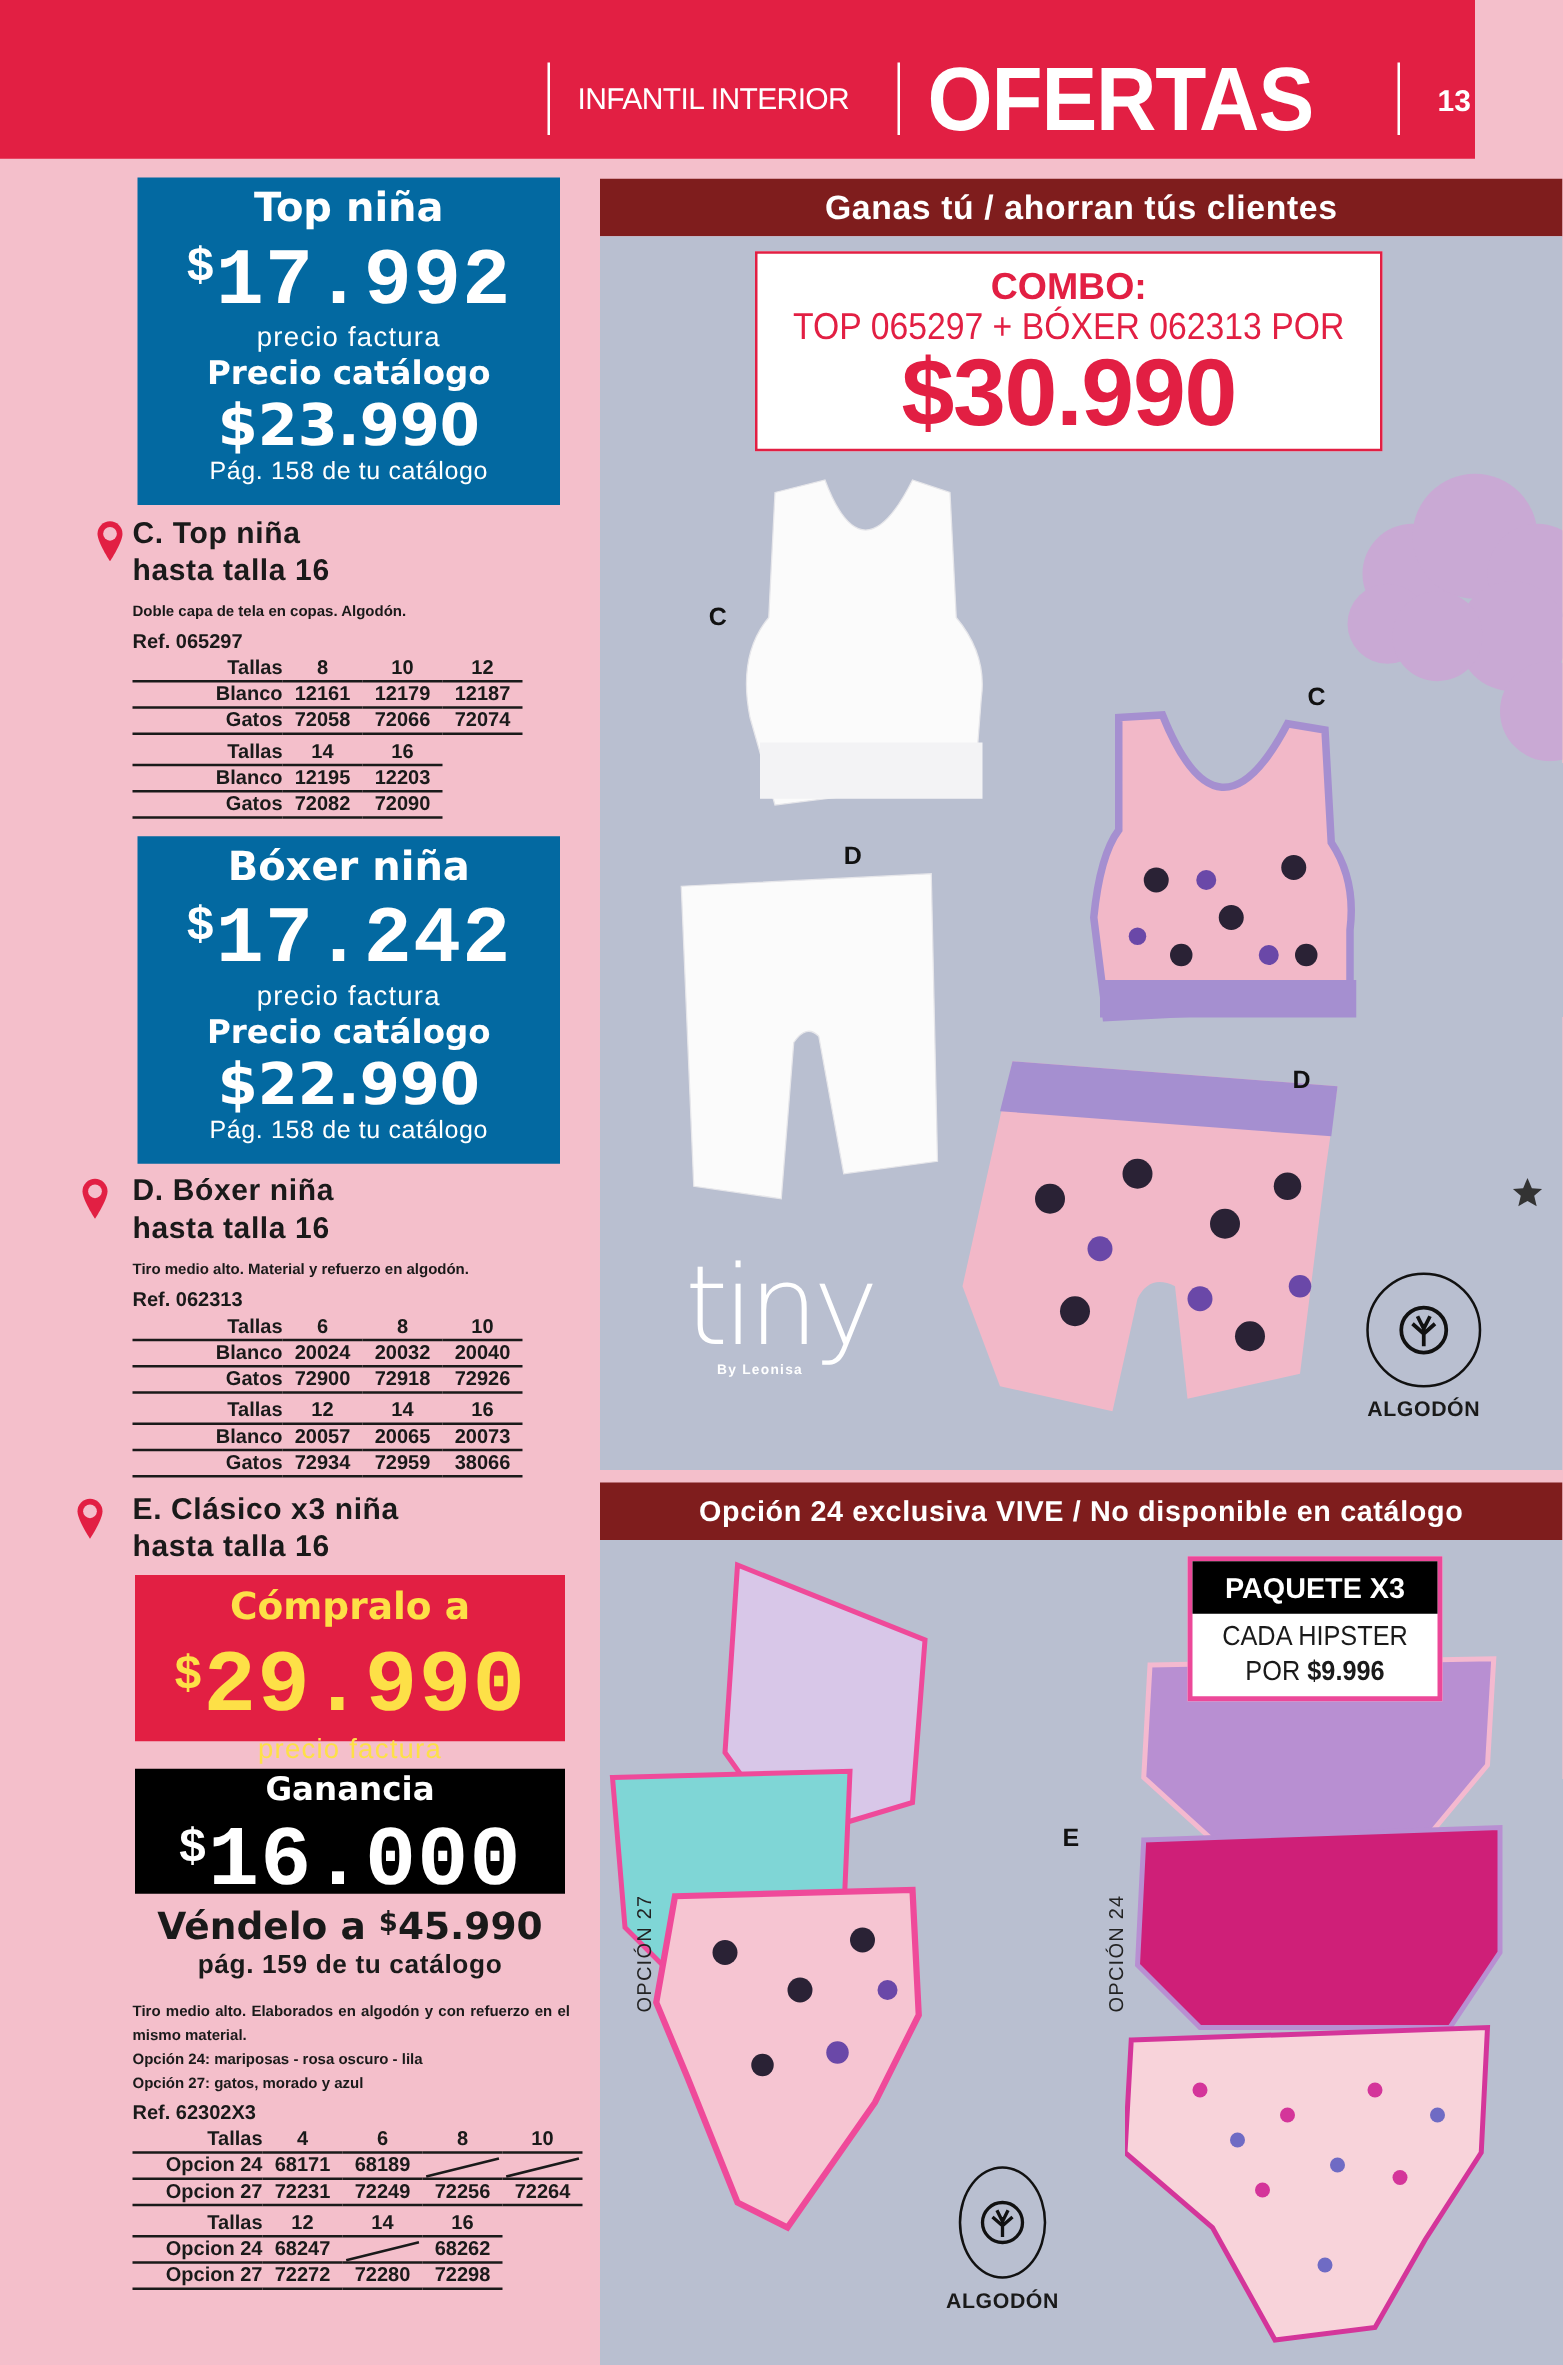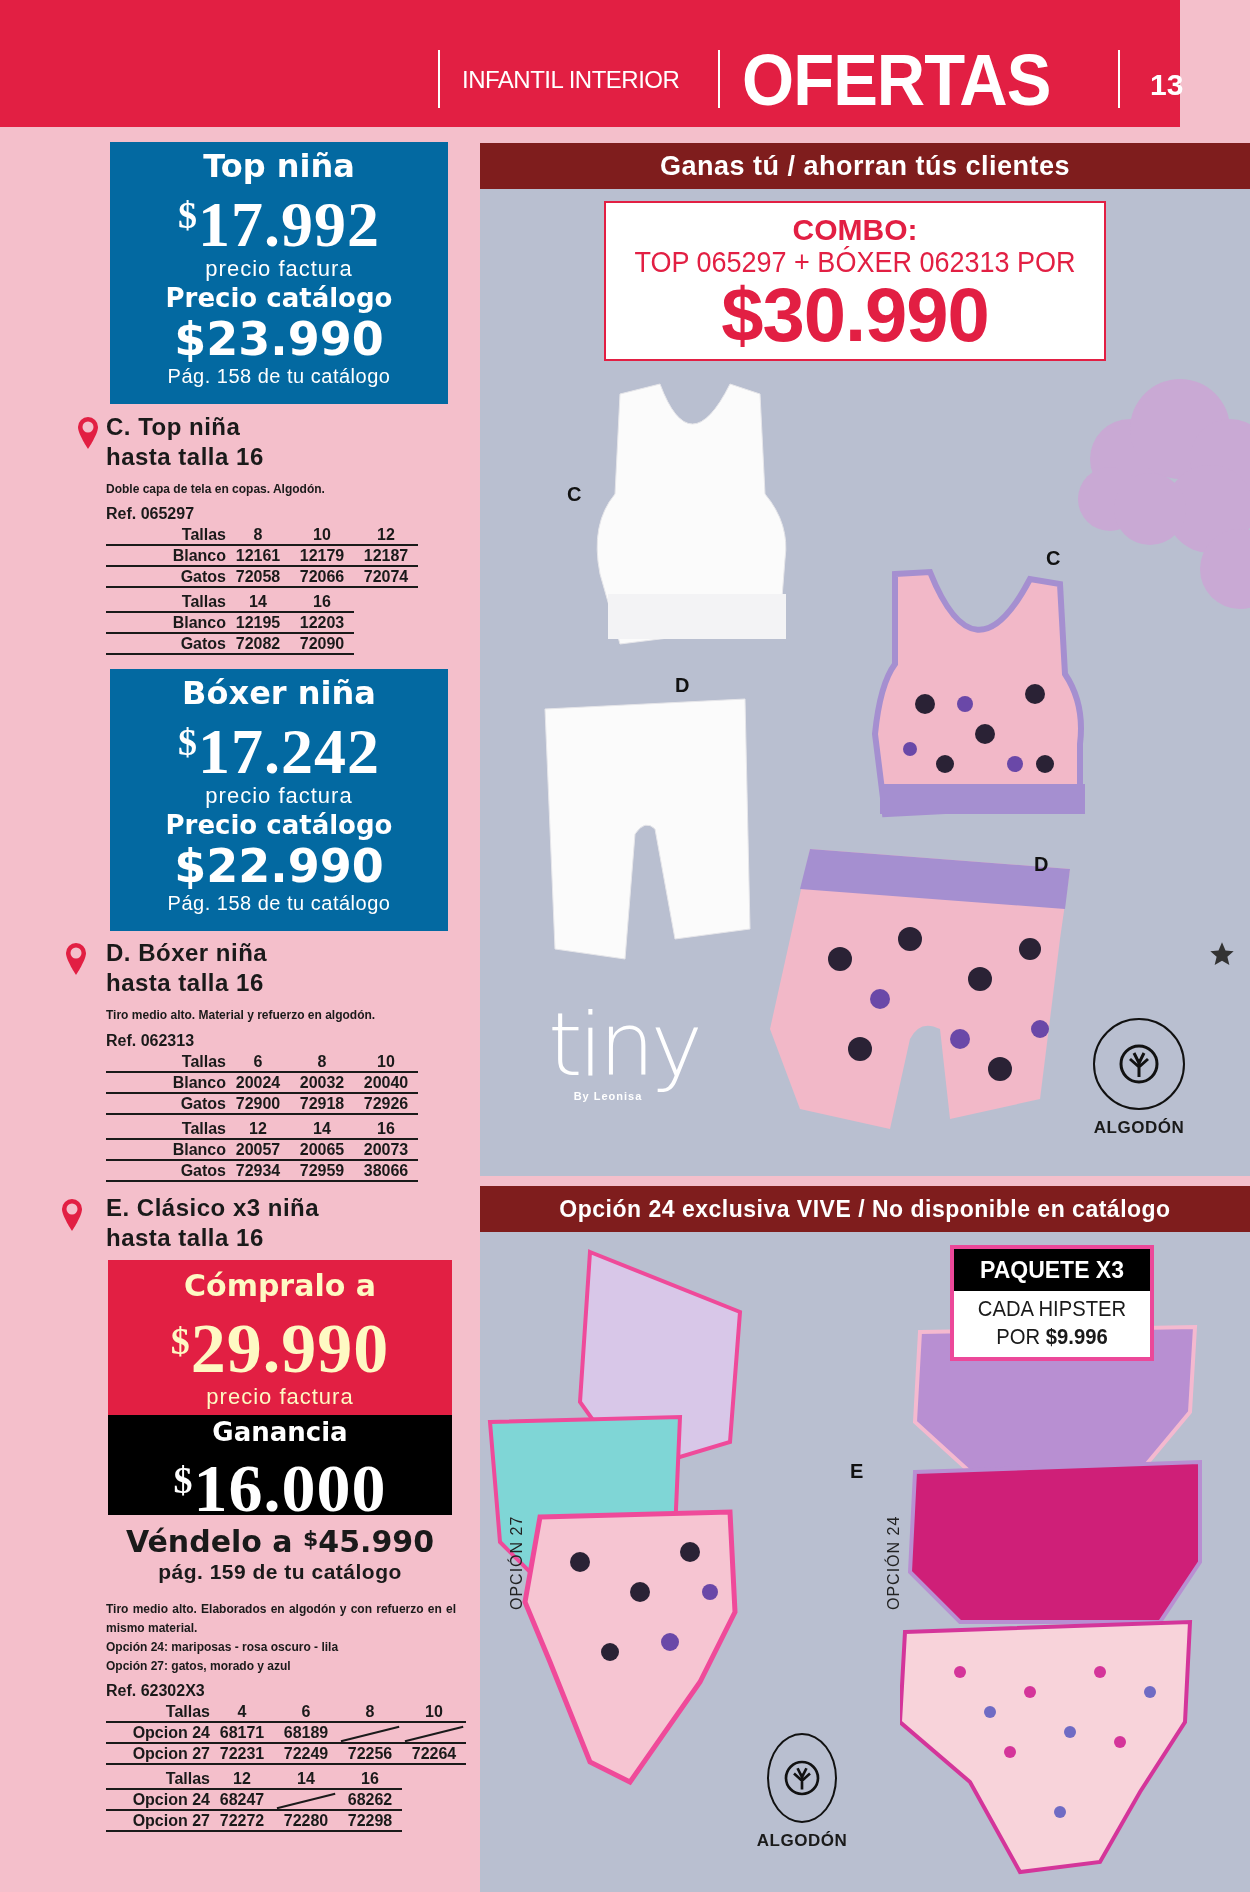--- a/index.html
+++ b/index.html
@@ -4,46 +4,46 @@
 <style>
   * { box-sizing: border-box; margin: 0; padding: 0; }
   html, body { width: 1250px; height: 1892px; overflow: hidden; }
   body { position: relative; background: #f4bfcb; font-family: "Liberation Sans", sans-serif; color: #1a1a1a; }
 
   
   .header { position: absolute; left: 0; top: 0; width: 1180px; height: 127px; background: #e21f43; }
   .hdr-sep { position: absolute; top: 50px; width: 2px; height: 58px; background: #fff; }
   .hdr-section { position: absolute; left: 462px; top: 66px; font-size: 24px; color: #fff; letter-spacing: -0.5px; }
   .hdr-title { position: absolute; left: 742px; top: 44px; font-size: 72px; line-height: 72px; font-weight: bold; color: #fff; letter-spacing: -1px; transform: scaleX(0.93); transform-origin: left; }
-  .hdr-page { position: absolute; left: 1150px; top: 68px; font-size: 30px; font-weight: bold; color: #fff; }
+  .hdr-page { position: absolute; left: 1150px; top: 68px; font-size: 24px; font-weight: bold; color: #fff; }
 
   
   .pricebox { position: absolute; left: 110px; width: 338px; background: #0369a1; color: #fff; text-align: center; }
   .pb-name { font-family: "DejaVu Sans", sans-serif; font-weight: bold; font-size: 32px; line-height: 36px; }
-  .pb-big { font-family: Liberation Serif, serif; font-weight: bold; font-size: 64px; line-height: 62px; letter-spacing: 1px; }
+  .pb-big { font-family: Liberation Mono, monospace; font-weight: bold; font-size: 64px; line-height: 62px; letter-spacing: 1px; }
   .pb-big .cur { font-size: 38px; vertical-align: 18px; }
   .pb-sub { font-size: 22px; line-height: 26px; letter-spacing: 1px; }
   .pb-cat { font-family: "DejaVu Sans", sans-serif; font-weight: bold; font-size: 26px; line-height: 32px; }
   .pb-mid { font-family: "DejaVu Sans", sans-serif; font-weight: bold; font-size: 46px; line-height: 50px; }
   .pb-pag { font-size: 20px; line-height: 24px; letter-spacing: 0.5px; }
 
   
   .pin { position: absolute; width: 24px; height: 34px; }
   .ptitle { position: absolute; left: 106px; font-size: 24px; line-height: 30px; font-weight: bold; letter-spacing: 0.5px; }
   .pdesc { position: absolute; left: 106px; font-size: 12px; line-height: 19px; font-weight: bold; }
   .pref { position: absolute; left: 106px; font-size: 16px; font-weight: bold; }
   table.sizes { position: absolute; left: 106px; border-collapse: collapse; font-size: 16px; font-weight: bold; }
   table.sizes td { height: 20px; line-height: 19px; padding: 0; border-bottom: 2px solid #1a1a1a; }
   table.sizes td.lbl { width: 120px; text-align: right; }
   table.sizes td.num { width: 64px; text-align: center; }
   table.sizes td.slash { position: relative; }
   table.sizes td.slash::after { content: ""; position: absolute; left: 2px; right: 2px; top: 50%; height: 1.5px; background: #1a1a1a; transform: rotate(-14deg); }
 
   
-  .buy-box { position: absolute; left: 108px; top: 1260px; width: 344px; height: 155px; background: #e21f43; color: #fef9c3; text-align: center; }
+  .buy-box { position: absolute; left: 108px; top: 1260px; width: 344px; height: 133px; background: #e21f43; color: #fde047; text-align: center; }
   .gain-box { position: absolute; left: 108px; top: 1415px; width: 344px; height: 100px; background: #000; color: #fff; text-align: center; }
   .sell-line { position: absolute; left: 108px; top: 1522px; width: 344px; text-align: center; font-family: "DejaVu Sans", sans-serif; font-weight: bold; font-size: 30px; line-height: 34px; }
   .sell-line .cur { font-size: 22px; vertical-align: 6px; }
   .cat-line { position: absolute; left: 108px; top: 1560px; width: 344px; text-align: center; font-size: 21px; font-weight: bold; letter-spacing: 0.5px; }
 
   
   .panel { position: absolute; left: 480px; width: 770px; background: #b9bfd0; overflow: hidden; }
   .band { position: absolute; left: 480px; width: 770px; background: #7f1d1d; color: #fff; text-align: center; font-weight: bold; font-size: 27px; letter-spacing: 0.5px; }
   .combo-box { position: absolute; left: 604px; top: 201px; width: 502px; height: 160px; background: #fff; border: 2px solid #e21f43; text-align: center; color: #e21f43; }
   .combo-title { font-size: 30px; font-weight: bold; line-height: 34px; margin-top: 10px; }

